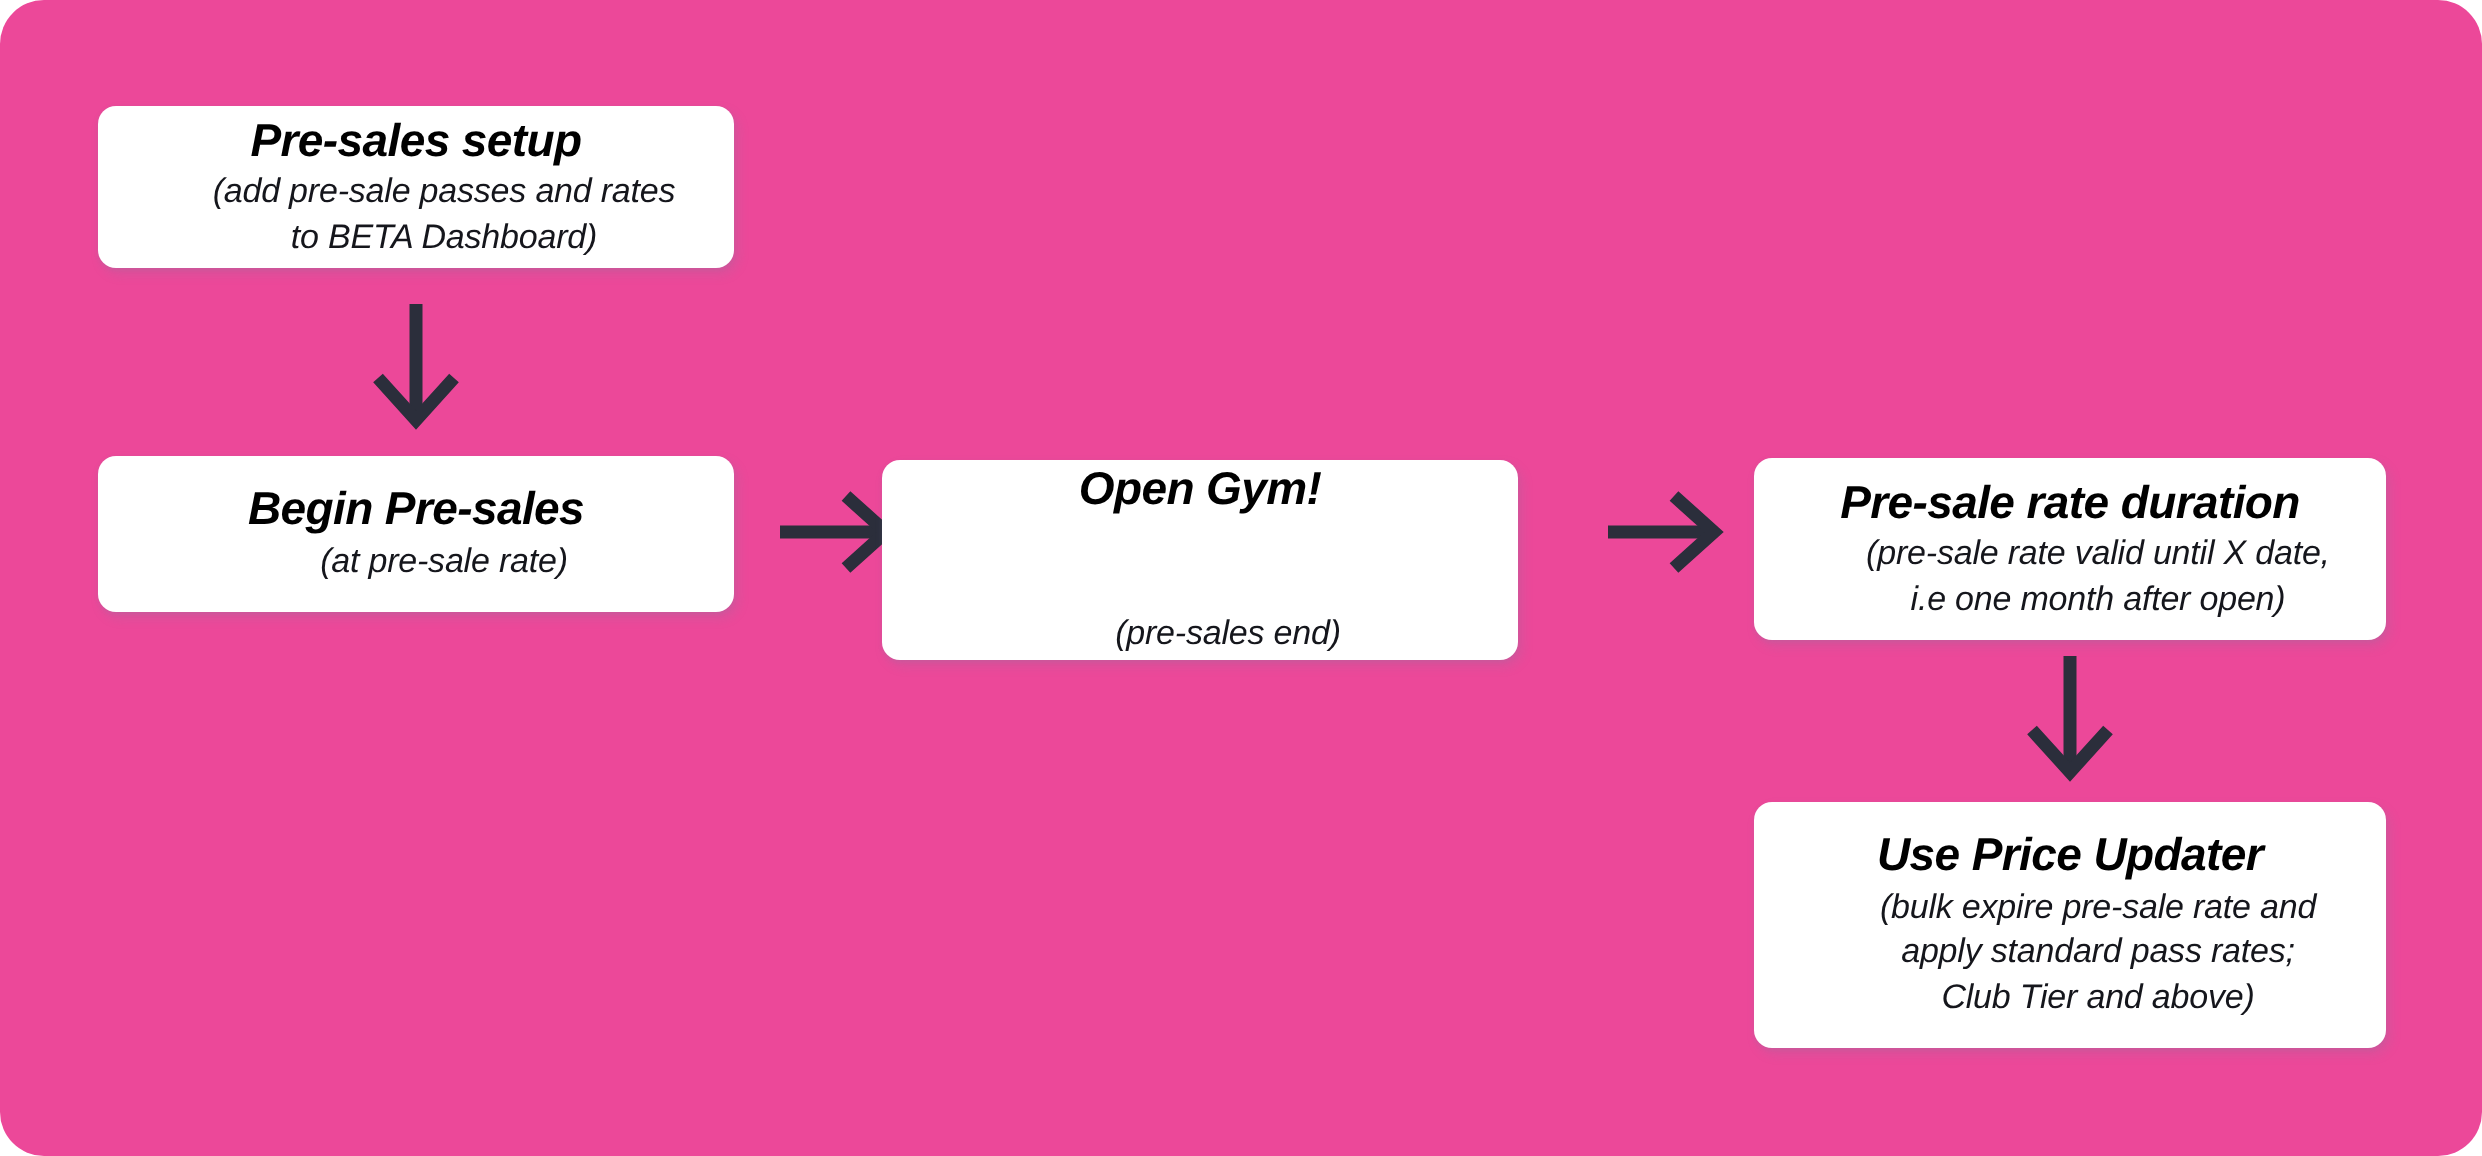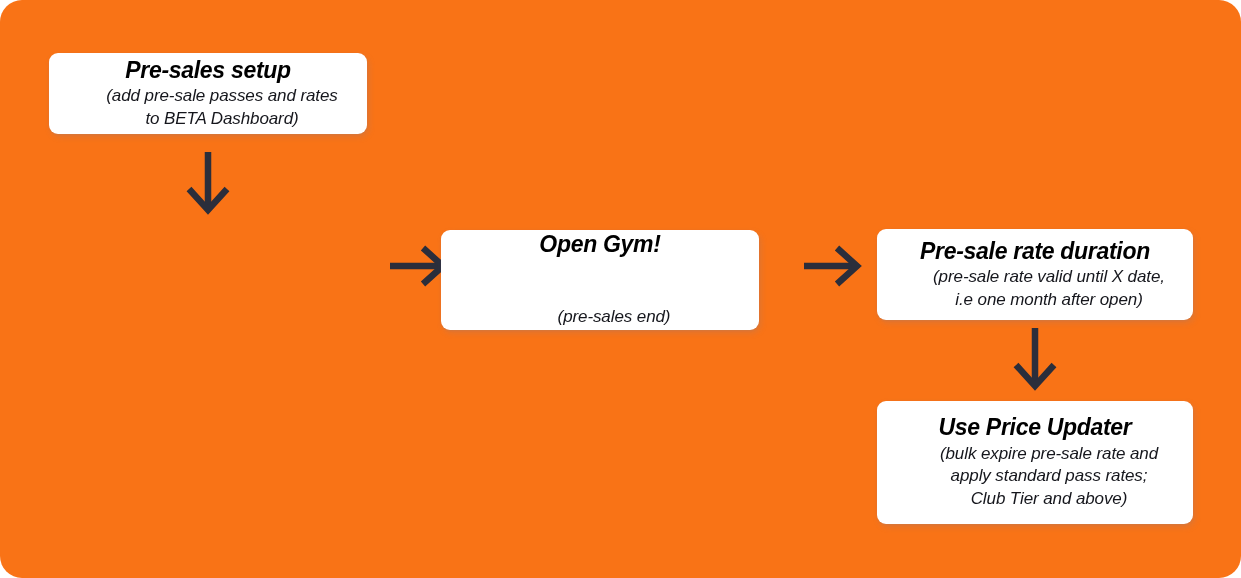--- a/index.html
+++ b/index.html
@@ -11,21 +11,21 @@
     width: 1241px;
     height: 578px;
     overflow: hidden;
     font-family: "Liberation Sans", sans-serif;
   }
 
   #canvas {
     position: relative;
     width: 1241px;
     height: 578px;
-    background: #f97316;
+    background: #ec4899;
     border-radius: 22px;
     overflow: hidden;
   }
 
   
   .card {
     position: absolute;
     box-sizing: border-box;
     background: #ffffff;
     border-radius: 9px;
@@ -90,20 +90,24 @@
     <div class="subtitle" style="margin-top:0">to BETA Dashboard)</div>
   </div>
 
   <div class="arrow" id="arrow-setup-to-begin">
     <svg width="54" height="66" viewBox="0 0 54 66" fill="none" xmlns="http://www.w3.org/2000/svg">
       <path d="M27 2 L27 58" stroke="#2b2e3b" stroke-width="6.5" stroke-linecap="butt"></path>
       <path d="M8 39 L27 60 L46 39" stroke="#2b2e3b" stroke-width="6.5" stroke-linecap="butt" stroke-linejoin="miter" fill="none"></path>
     </svg>
   </div>
 
+  <div class="card" id="card-begin-presales">
+    <div class="title">Begin Pre-sales</div>
+    <div class="subtitle">(at pre-sale rate)</div>
+  </div>
 
   <div class="arrow" id="arrow-begin-to-open">
     <svg width="62" height="52" viewBox="0 0 62 52" fill="none" xmlns="http://www.w3.org/2000/svg">
       <path d="M4 26 L56 26" stroke="#2b2e3b" stroke-width="6.5" stroke-linecap="butt"></path>
       <path d="M37 8 L57 26 L37 44" stroke="#2b2e3b" stroke-width="6.5" stroke-linecap="butt" stroke-linejoin="miter" fill="none"></path>
     </svg>
   </div>
 
   <div class="card" id="card-open-gym">
     <div class="title">Open Gym!</div>

